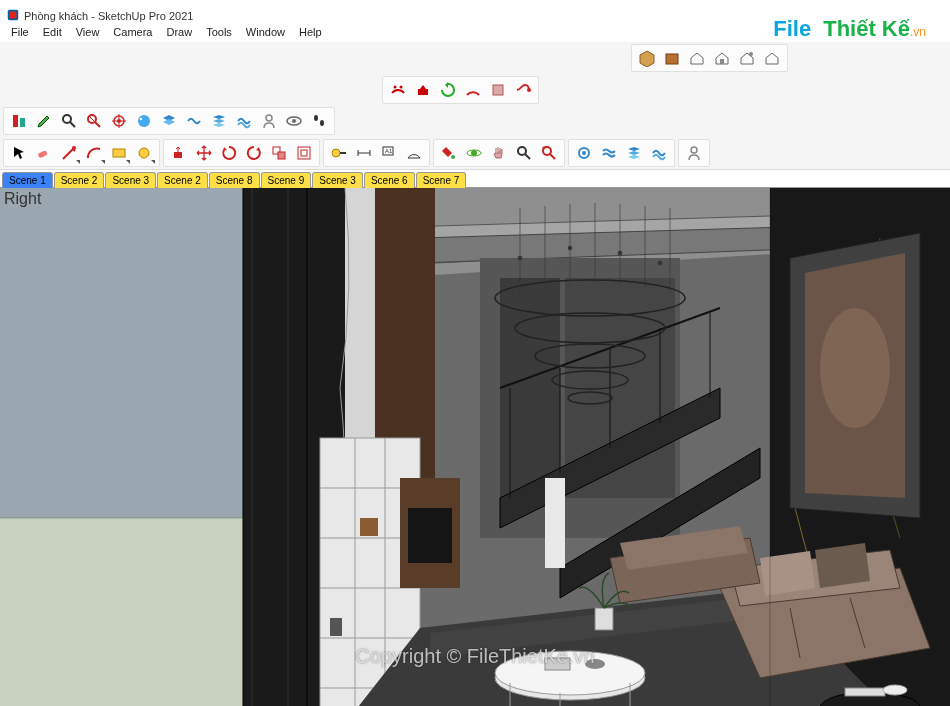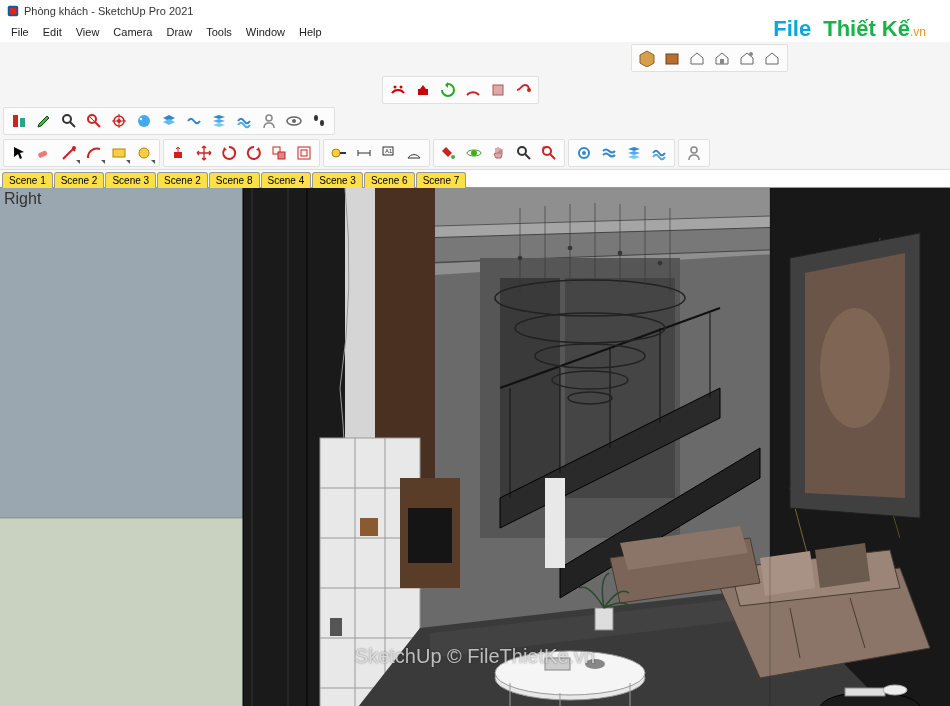--- a/index.html
+++ b/index.html
@@ -1,33 +1,33 @@
 <!DOCTYPE html>
 <html><head>
 <meta charset="utf-8">
 <style>
 * { margin: 0; padding: 0; box-sizing: border-box; font-family: "Segoe UI", Tahoma, sans-serif; }
 body { width: 950px; height: 706px; background: #fff; overflow: hidden; position: relative; }
 
-.titlebar { height: 22px; display: flex; align-items: center; padding: 0 6px; font-size: 11px; color: #333; }
+.titlebar { height: 22px; display: flex; align-items: flex-end; padding: 0 6px; font-size: 11px; color: #333; }
 .titlebar .app-icon { width: 14px; height: 14px; margin-right: 4px; }
 
 .menubar { height: 20px; display: flex; align-items: center; padding: 0 4px; font-size: 11px; color: #222; }
 .menubar span { padding: 2px 7px; cursor: default; }
 
 .toolbar-area { background: #f5f5f5; border-bottom: 1px solid #ddd; }
 .toolbar-row { display: flex; align-items: center; gap: 1px; padding: 1px 2px; flex-wrap: wrap; }
 .toolbar-group { display: flex; align-items: center; gap: 1px; padding: 1px 3px; border: 1px solid #e0e0e0; background: #fcfcfc; border-radius: 2px; margin: 1px; }
 .tool-btn { width: 24px; height: 24px; display: flex; align-items: center; justify-content: center; border-radius: 2px; cursor: pointer; position: relative; }
 .tool-btn .drop { position: absolute; right: 1px; bottom: 1px; width: 0; height: 0; border-left: 4px solid transparent; border-top: 4px solid #555; }
 .tool-btn svg { width: 18px; height: 18px; }
 
 .scene-tabs { height: 18px; display: flex; align-items: flex-end; padding: 0 2px; font-size: 10px; background: #fff; border-bottom: 1px solid #999; }
 .scene-tab { padding: 2px 6px; border: 1px solid #999; border-bottom: none; margin-right: 1px; background: #fde047; cursor: pointer; border-top-left-radius: 3px; border-top-right-radius: 3px; position: relative; top: 1px; }
-.scene-tab.active { background: #fde047; }
+.scene-tab.active { background: #3b82f6; }
 
 .viewport { position: relative; width: 100%; height: calc(706px - 22px - 20px - 62px - 18px); background: #fff; overflow: hidden; }
 .axis-label { position: absolute; top: 2px; left: 4px; font-size: 16px; color: #333; z-index: 5; }
 
 .canvas { position: absolute; inset: 0; }
 
 .watermark-logo { position: absolute; top: 16px; right: 24px; font-size: 22px; font-weight: 700; z-index: 20; font-family: Arial, sans-serif; }
 .watermark-logo .f1 { color: #0aa6e0; }
 .watermark-logo .f2 { color: #1bb24a; margin-left: 12px; }
 .watermark-logo .f3 { color: #f7941d; font-size: 12px; font-weight: 400; text-align: center; }
@@ -388,21 +388,21 @@
     </div>
   </div>
 </div>
 
 <div class="scene-tabs">
   <div class="scene-tab active">Scene 1</div>
   <div class="scene-tab">Scene 2</div>
   <div class="scene-tab">Scene 3</div>
   <div class="scene-tab">Scene 2</div>
   <div class="scene-tab">Scene 8</div>
-  <div class="scene-tab">Scene 4</div>
+  <div class="scene-tab">Scene 9</div>
   <div class="scene-tab">Scene 3</div>
   <div class="scene-tab">Scene 6</div>
   <div class="scene-tab">Scene 7</div>
 </div>
 
 <div class="viewport">
   <div class="axis-label">Right</div>
 
   <svg class="canvas" viewBox="0 0 950 584" preserveAspectRatio="none">
 
@@ -534,13 +534,13 @@
     <rect x="545" y="290" width="20" height="90" fill="#e8e8e8"></rect>
 
     <line x1="307" y1="0" x2="307" y2="584" stroke="#000" stroke-width="1"></line>
     <line x1="770" y1="0" x2="770" y2="520" stroke="#000" stroke-width="0.6" opacity="0.4"></line>
   </svg>
 </div>
 
 <div class="watermark-logo">
   <span class="f1">File</span><span class="f2">Thiết Kế</span><span class="f3">.vn</span>
 </div>
-<div class="copyright">SketchUp © FileThietKe.vn</div>
+<div class="copyright">Copyright © FileThietKe.vn</div>
 
 </body></html>

